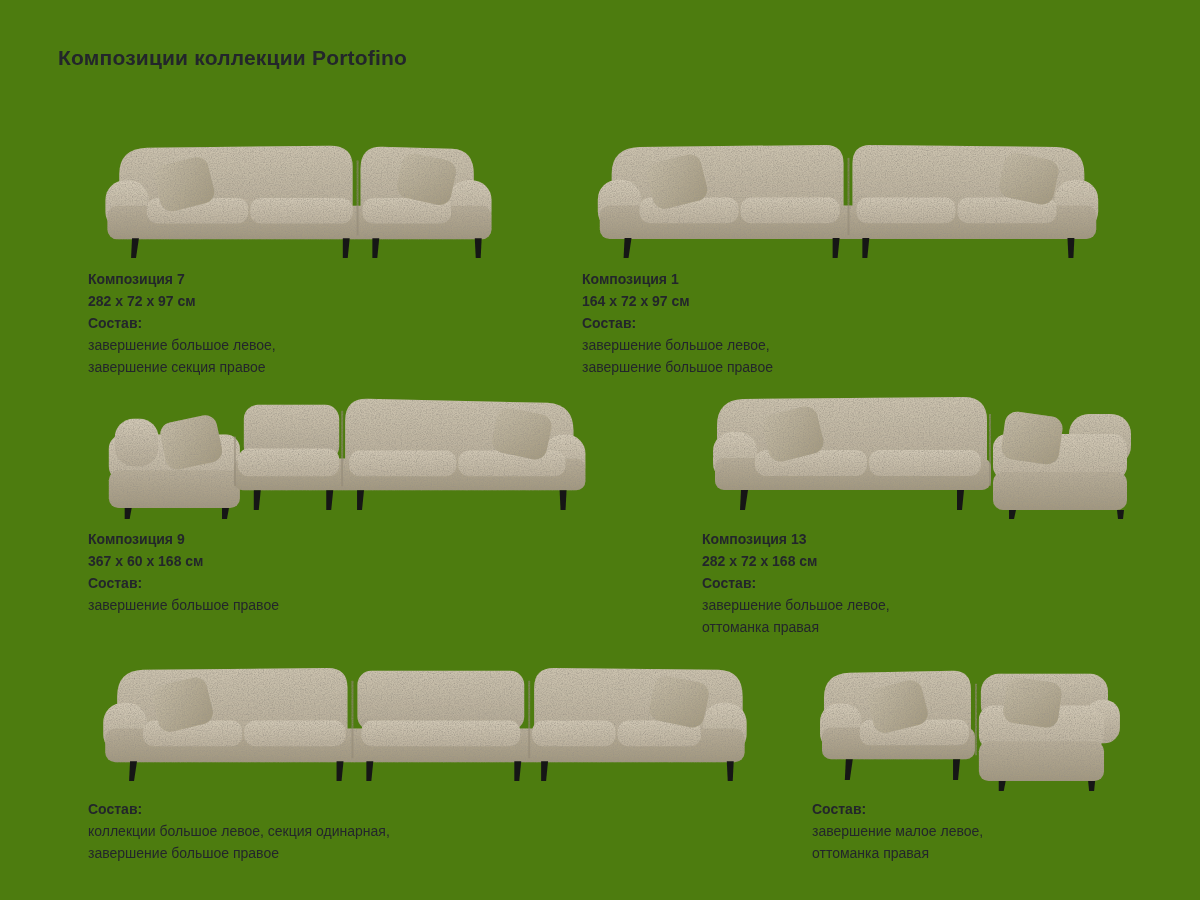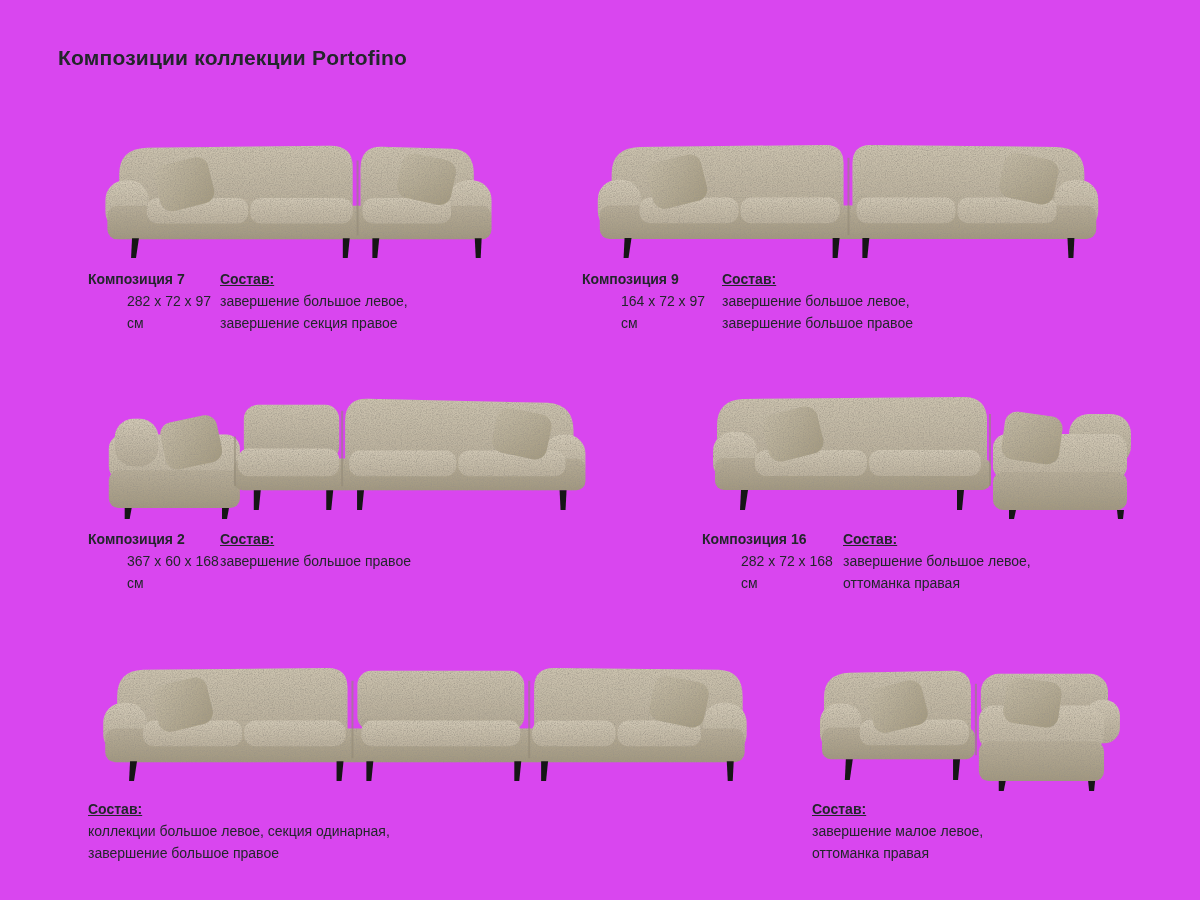--- a/index.html
+++ b/index.html
@@ -1,40 +1,40 @@
 <!DOCTYPE html>
 <html><head>
 <meta charset="utf-8">
 <style>
   html,body{margin:0;padding:0;background:#ffffff;}
   .page{
     position:relative;
     width:1200px;height:900px;
-    background:#d946ef;
+    background:#4d7c0f;
     font-family:"Liberation Sans", sans-serif;
     color:#23262b;
     overflow:hidden;
   }
   .page-title{
     position:absolute;left:58px;top:46px;
     font-size:21px;font-weight:600;letter-spacing:.2px;color:#23262b;
     margin:0;
   }
   .sofa{position:absolute;}
   .sofa svg{display:block;}
   .meta{
     position:absolute;
-    display:flex;flex-direction:row;align-items:flex-start;
+    display:flex;flex-direction:column;align-items:flex-start;
     font-size:14px;line-height:22px;
   }
   .name-col{width:132px;flex:0 0 auto;}
   .desc-col{flex:0 0 auto;}
   .comp-name{font-weight:600;}
-  .comp-dims{font-weight:400;margin-left:39px;}
-  .sostav-label{font-weight:600;text-decoration:underline;}
+  .comp-dims{font-weight:700;}
+  .sostav-label{font-weight:600;}
   .sostav-line{font-weight:400;}
 </style>
 </head>
 <body>
 
 <div class="page">
 
   <svg width="0" height="0" style="position:absolute" aria-hidden="true">
     <defs>
       <linearGradient id="gBack" x1="0" y1="0" x2="0" y2="1">
@@ -133,21 +133,21 @@
       <g fill="#161616">
         <polygon points="47,111 54,111 51,131 46,131"></polygon>
         <polygon points="257,111 264,111 262,131 257,131"></polygon>
         <polygon points="287,111 294,111 292,131 287,131"></polygon>
         <polygon points="494,111 501,111 500,131 495,131"></polygon>
       </g>
     </svg>
   </div>
   <div class="meta" style="left:582px;top:268px;">
     <div class="name-col" style="width:140px;">
-      <div class="comp-name">Композиция 9</div>
+      <div class="comp-name">Композиция 1</div>
       <div class="comp-dims">164 x 72 x 97 см</div>
     </div>
     <div class="desc-col">
       <div class="sostav-label">Состав:</div>
       <div class="sostav-line">завершение большое левое,</div>
       <div class="sostav-line">завершение большое правое</div>
     </div>
   </div>
 
   <div class="sofa" style="left:84px;top:381px;width:558px;">
@@ -177,21 +177,21 @@
         <polygon points="138,128 145,128 143,139 138,139"></polygon>
         <polygon points="170,110 177,110 175,130 170,130"></polygon>
         <polygon points="243,110 250,110 248,130 243,130"></polygon>
         <polygon points="274,110 281,110 279,130 274,130"></polygon>
         <polygon points="478,110 485,110 484,130 479,130"></polygon>
       </g>
     </svg>
   </div>
   <div class="meta" style="left:88px;top:528px;">
     <div class="name-col">
-      <div class="comp-name">Композиция 2</div>
+      <div class="comp-name">Композиция 9</div>
       <div class="comp-dims">367 x 60 x 168 см</div>
     </div>
     <div class="desc-col">
       <div class="sostav-label">Состав:</div>
       <div class="sostav-line">завершение большое правое</div>
     </div>
   </div>
 
   <div class="sofa" style="left:697px;top:380px;width:450px;">
     <svg viewBox="0 0 450 140" width="450" height="140">
@@ -215,21 +215,21 @@
       <g fill="#161616">
         <polygon points="44,110 51,110 48,130 43,130"></polygon>
         <polygon points="260,110 267,110 265,130 260,130"></polygon>
         <polygon points="312,130 319,130 317,139 312,139"></polygon>
         <polygon points="420,130 427,130 426,139 421,139"></polygon>
       </g>
     </svg>
   </div>
   <div class="meta" style="left:702px;top:528px;">
     <div class="name-col" style="width:141px;">
-      <div class="comp-name">Композиция 16</div>
+      <div class="comp-name">Композиция 13</div>
       <div class="comp-dims">282 x 72 x 168 см</div>
     </div>
     <div class="desc-col">
       <div class="sostav-label">Состав:</div>
       <div class="sostav-line">завершение большое левое,</div>
       <div class="sostav-line">оттоманка правая</div>
     </div>
   </div>
 
   <div class="sofa" style="left:82px;top:651px;width:668px;">

